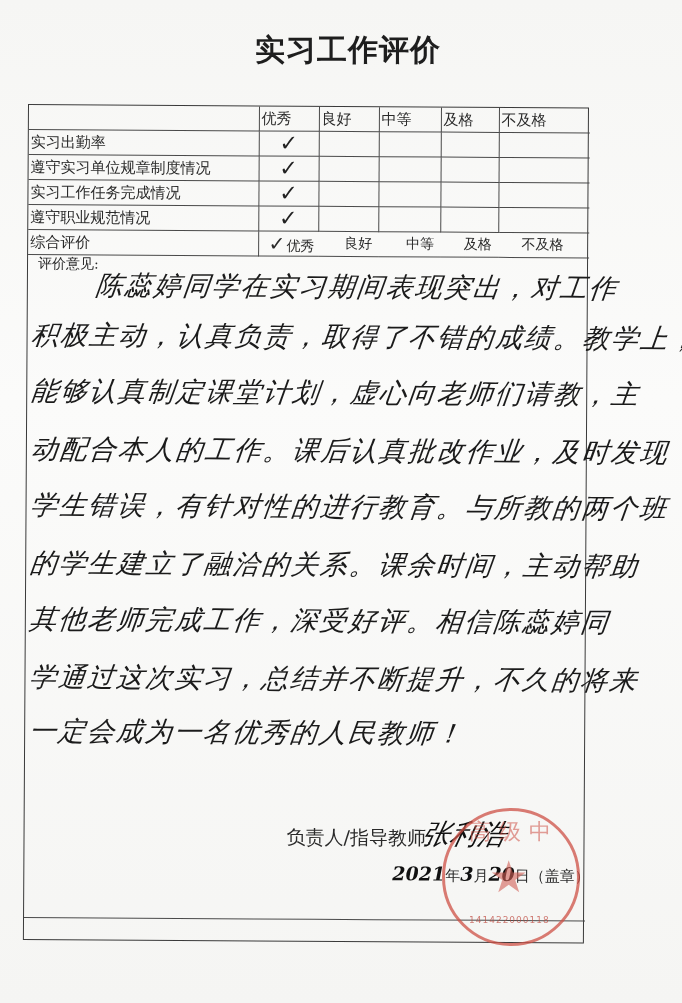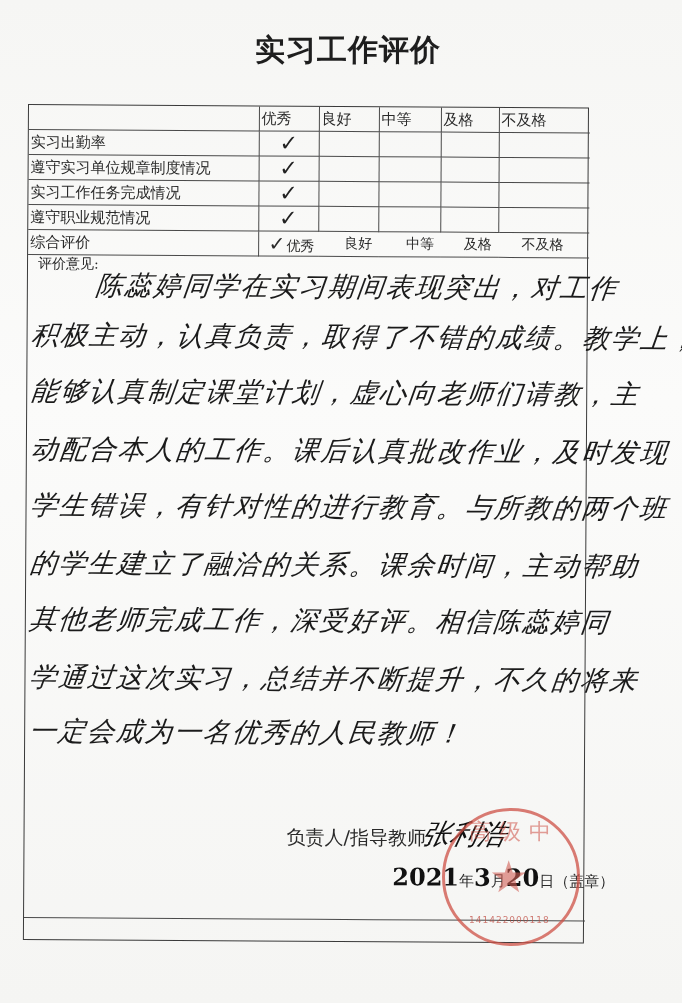--- a/index.html
+++ b/index.html
@@ -55,21 +55,21 @@
     position: absolute; left: 262px; top: 568px; font-size: 19px;
     font-family: "DejaVu Sans", sans-serif; color: #2a2a2a;
   }
   .sig-hand {
     position: absolute; left: 398px; top: 558px; font-size: 28px; font-style: italic;
     font-family: "DejaVu Serif", serif; color: #111; transform: skewX(-12deg);
   }
   .date-line {
     position: absolute; left: 368px; top: 605px; font-size: 15px; color: #2a2a2a;
   }
-  .date-line .hw { font-size: 24px; font-weight: bold; color: #111; margin-top: 15px; }
+  .date-line .hw { font-style: italic; font-size: 19px; font-weight: bold; color: #111; margin-top: 15px; }
   .stamp {
     position: absolute; left: 442px; top: 808px; width: 138px; height: 138px;
     border-radius: 50%; border: 3px solid rgba(205, 80, 70, 0.75);
     box-sizing: border-box; pointer-events: none;
   }
   .stamp .star {
     position: absolute; left: 44px; top: 40px; font-size: 44px;
     color: rgba(210, 95, 85, 0.6); font-family: "DejaVu Sans", sans-serif;
   }
   .stamp .st-top {

